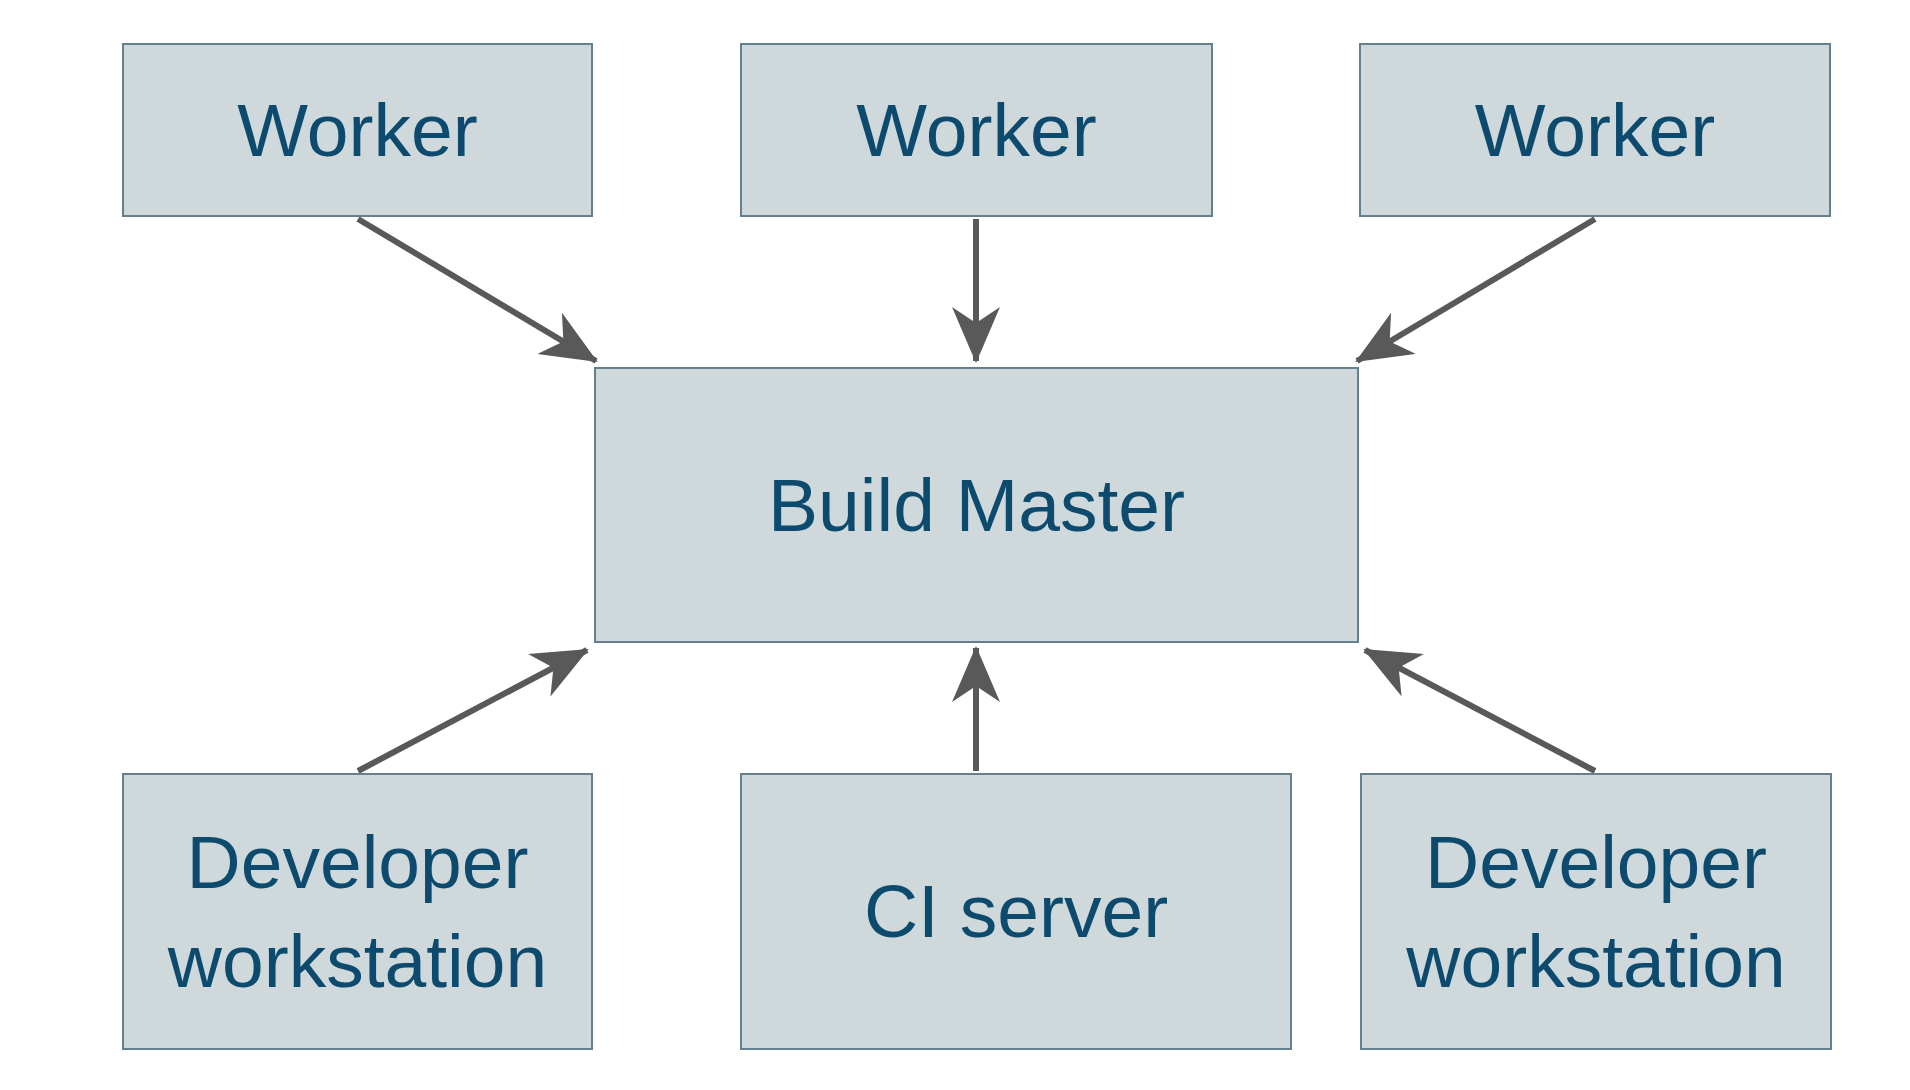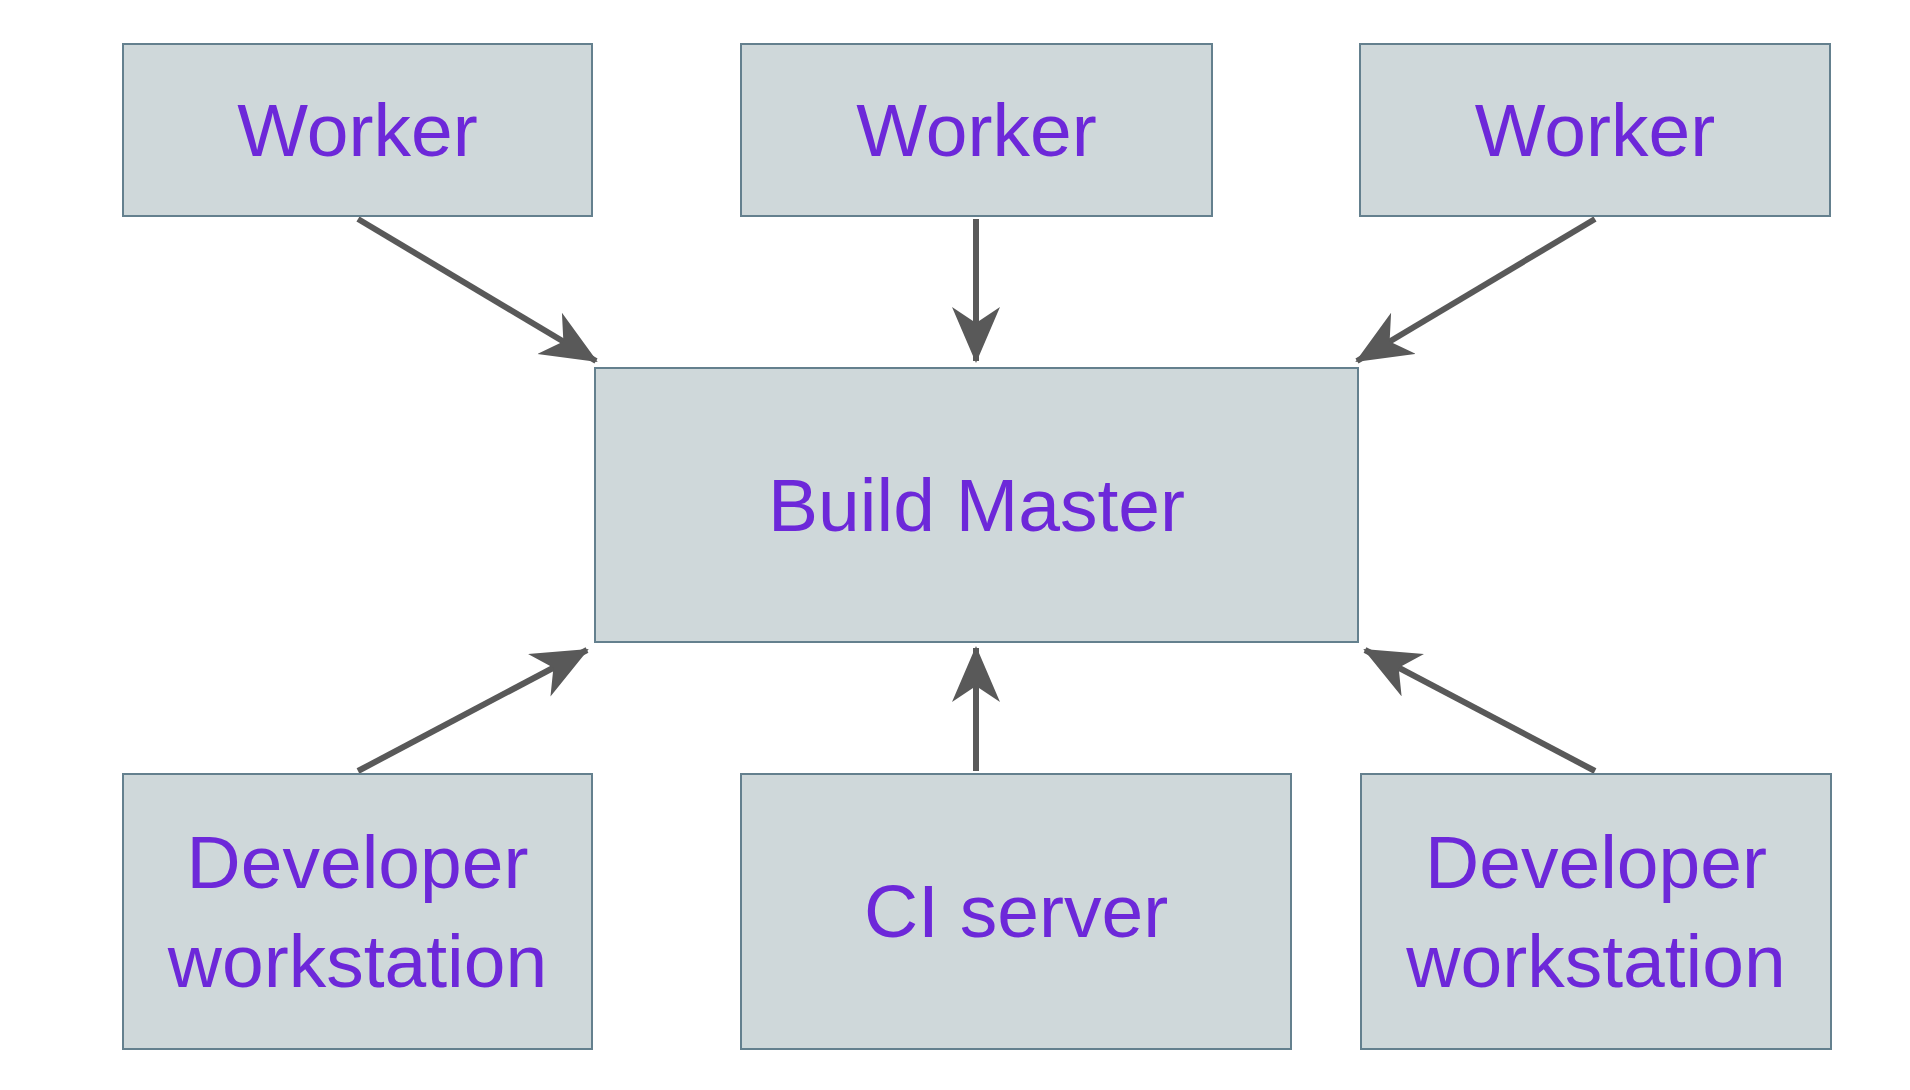--- a/index.html
+++ b/index.html
@@ -30,21 +30,21 @@
     stroke-width: 6;
   }
   .node {
     position: absolute;
     background: #cfd8da;
     border: 2.5px solid #64808e;
     display: flex;
     align-items: center;
     justify-content: center;
     text-align: center;
-    color: #6d28d9;
+    color: #0c4a6e;
     font-size: 75px;
     line-height: 1.32;
     box-sizing: border-box;
   }
   .node .label { display: block; padding: 0 20px; }
   #node-worker-1       { left: 122px;  top: 43px;  width: 471px; height: 174px; }
   #node-worker-2       { left: 740px;  top: 43px;  width: 473px; height: 174px; }
   #node-worker-3       { left: 1359px; top: 43px;  width: 472px; height: 174px; }
   #node-build-master   { left: 594px;  top: 367px; width: 765px; height: 276px; }
   #node-dev-left       { left: 122px;  top: 773px; width: 471px; height: 277px; }

